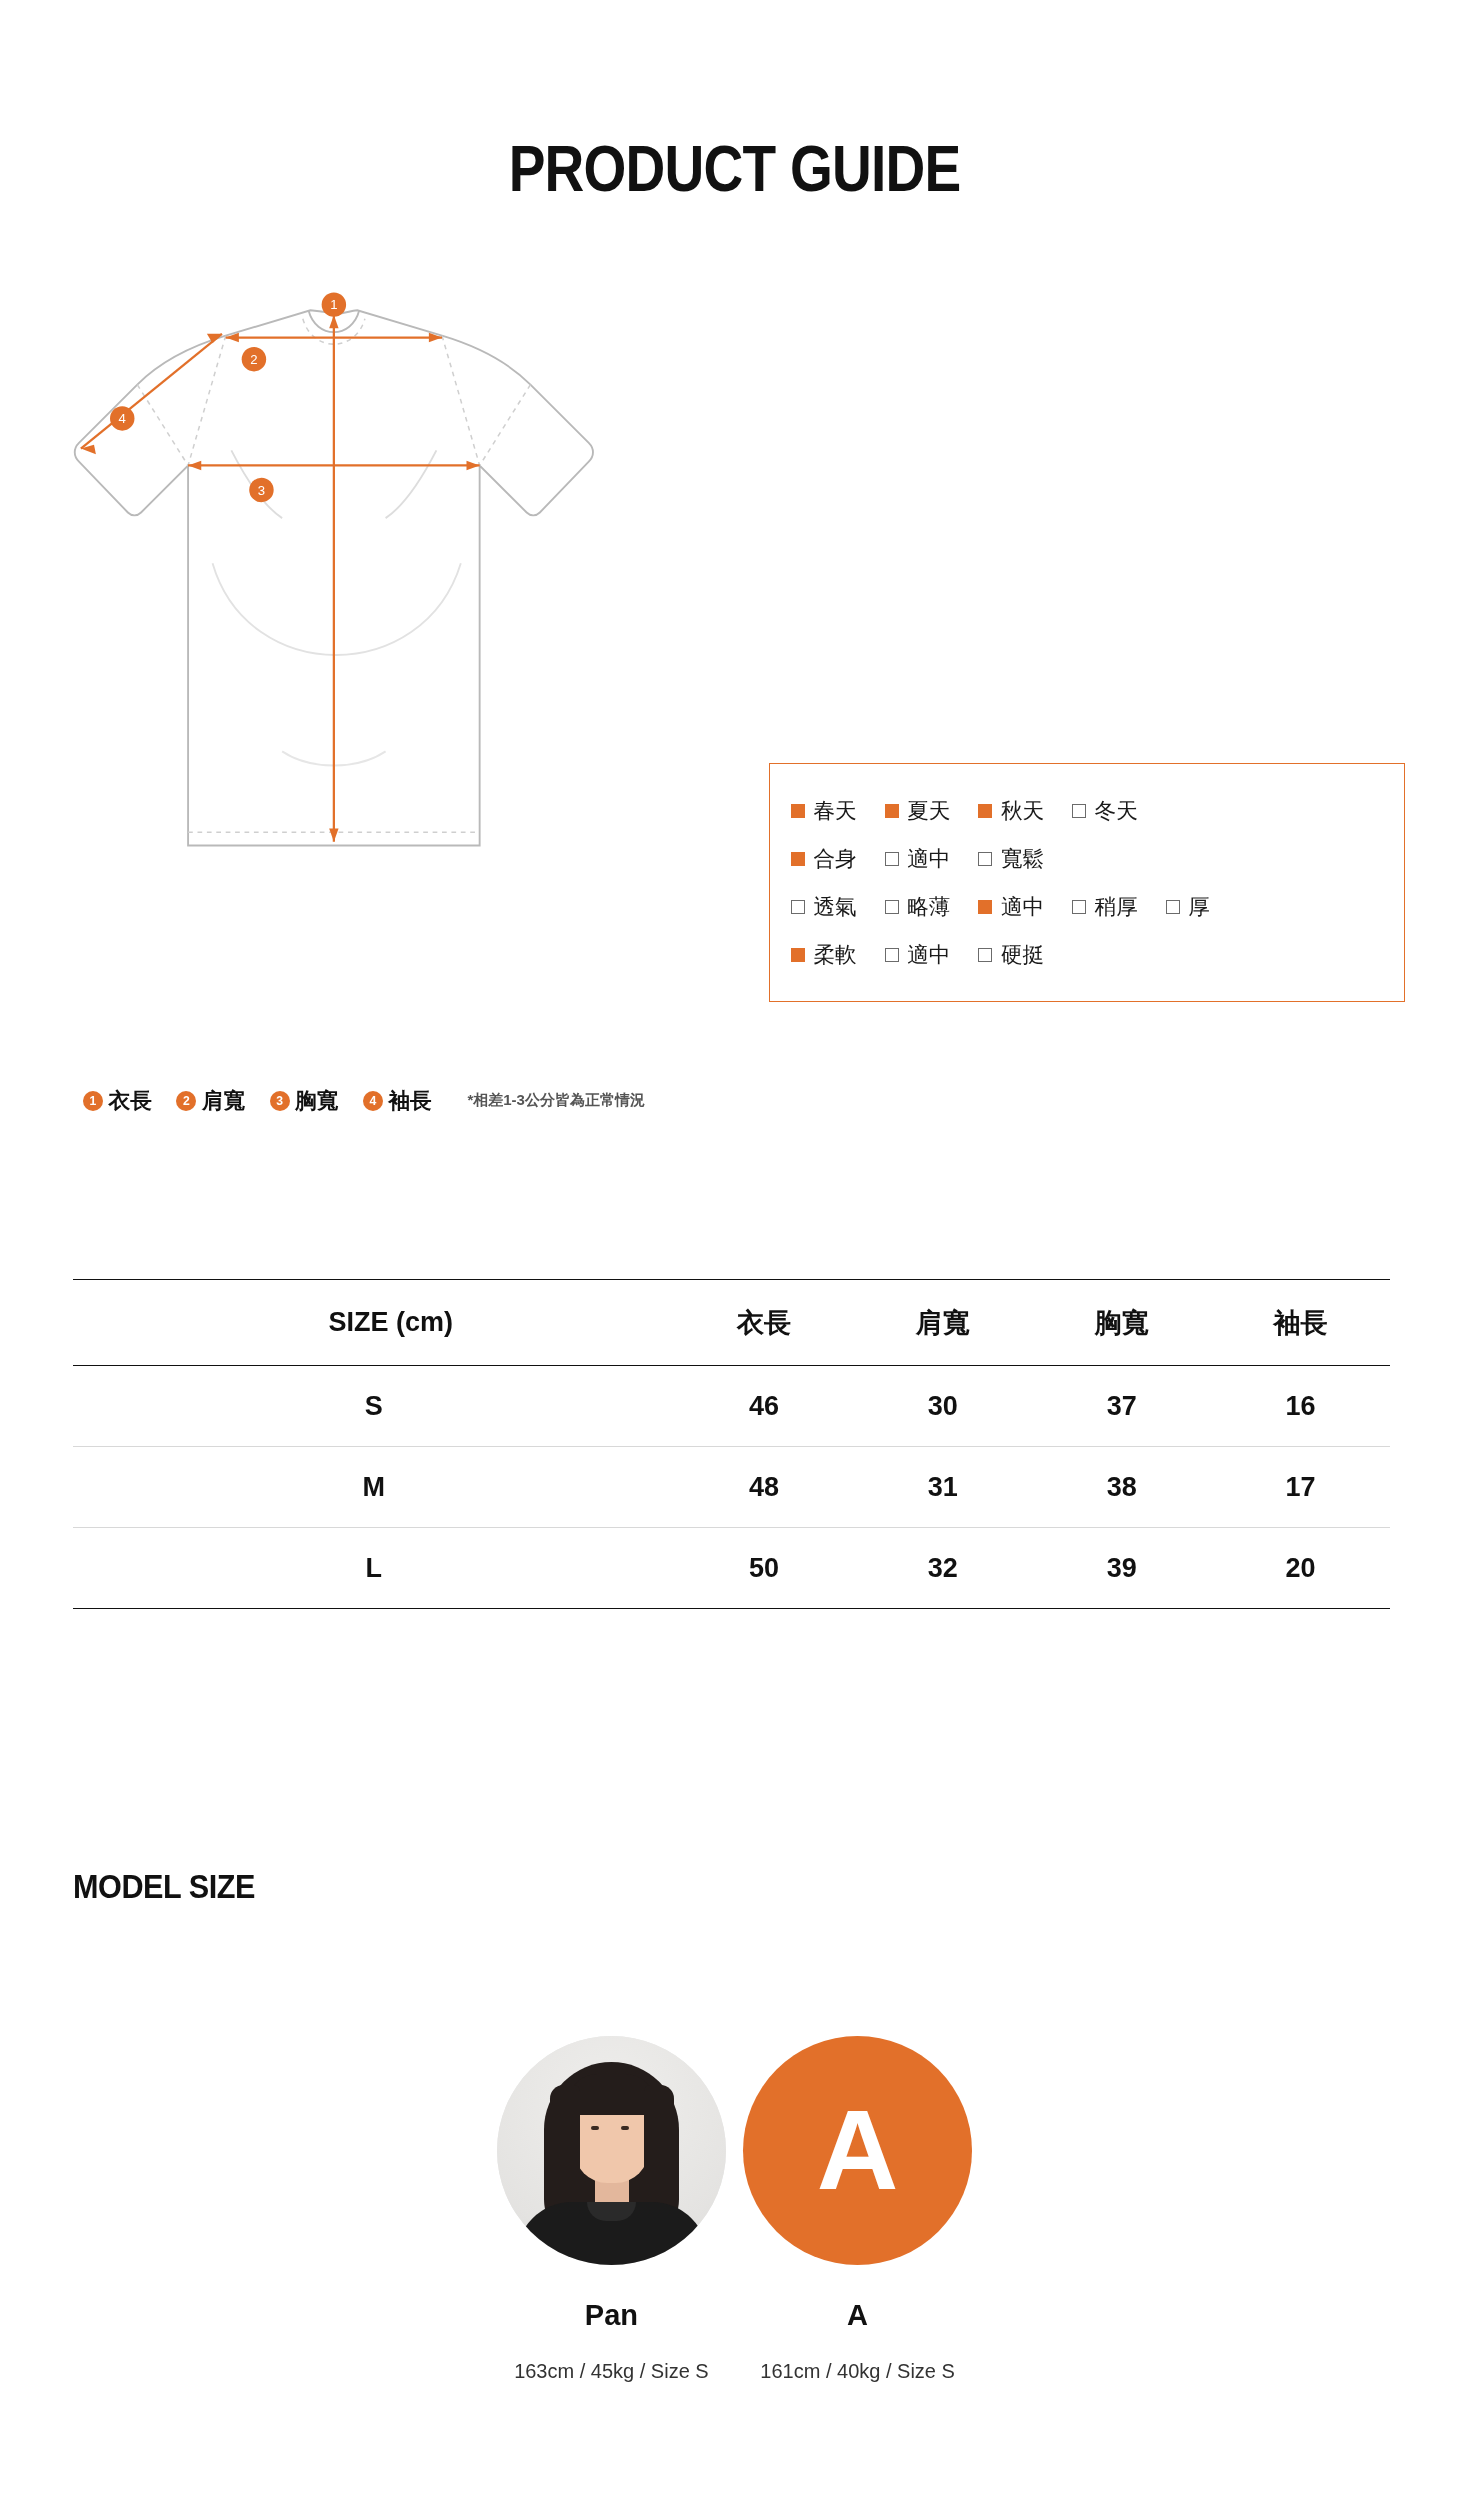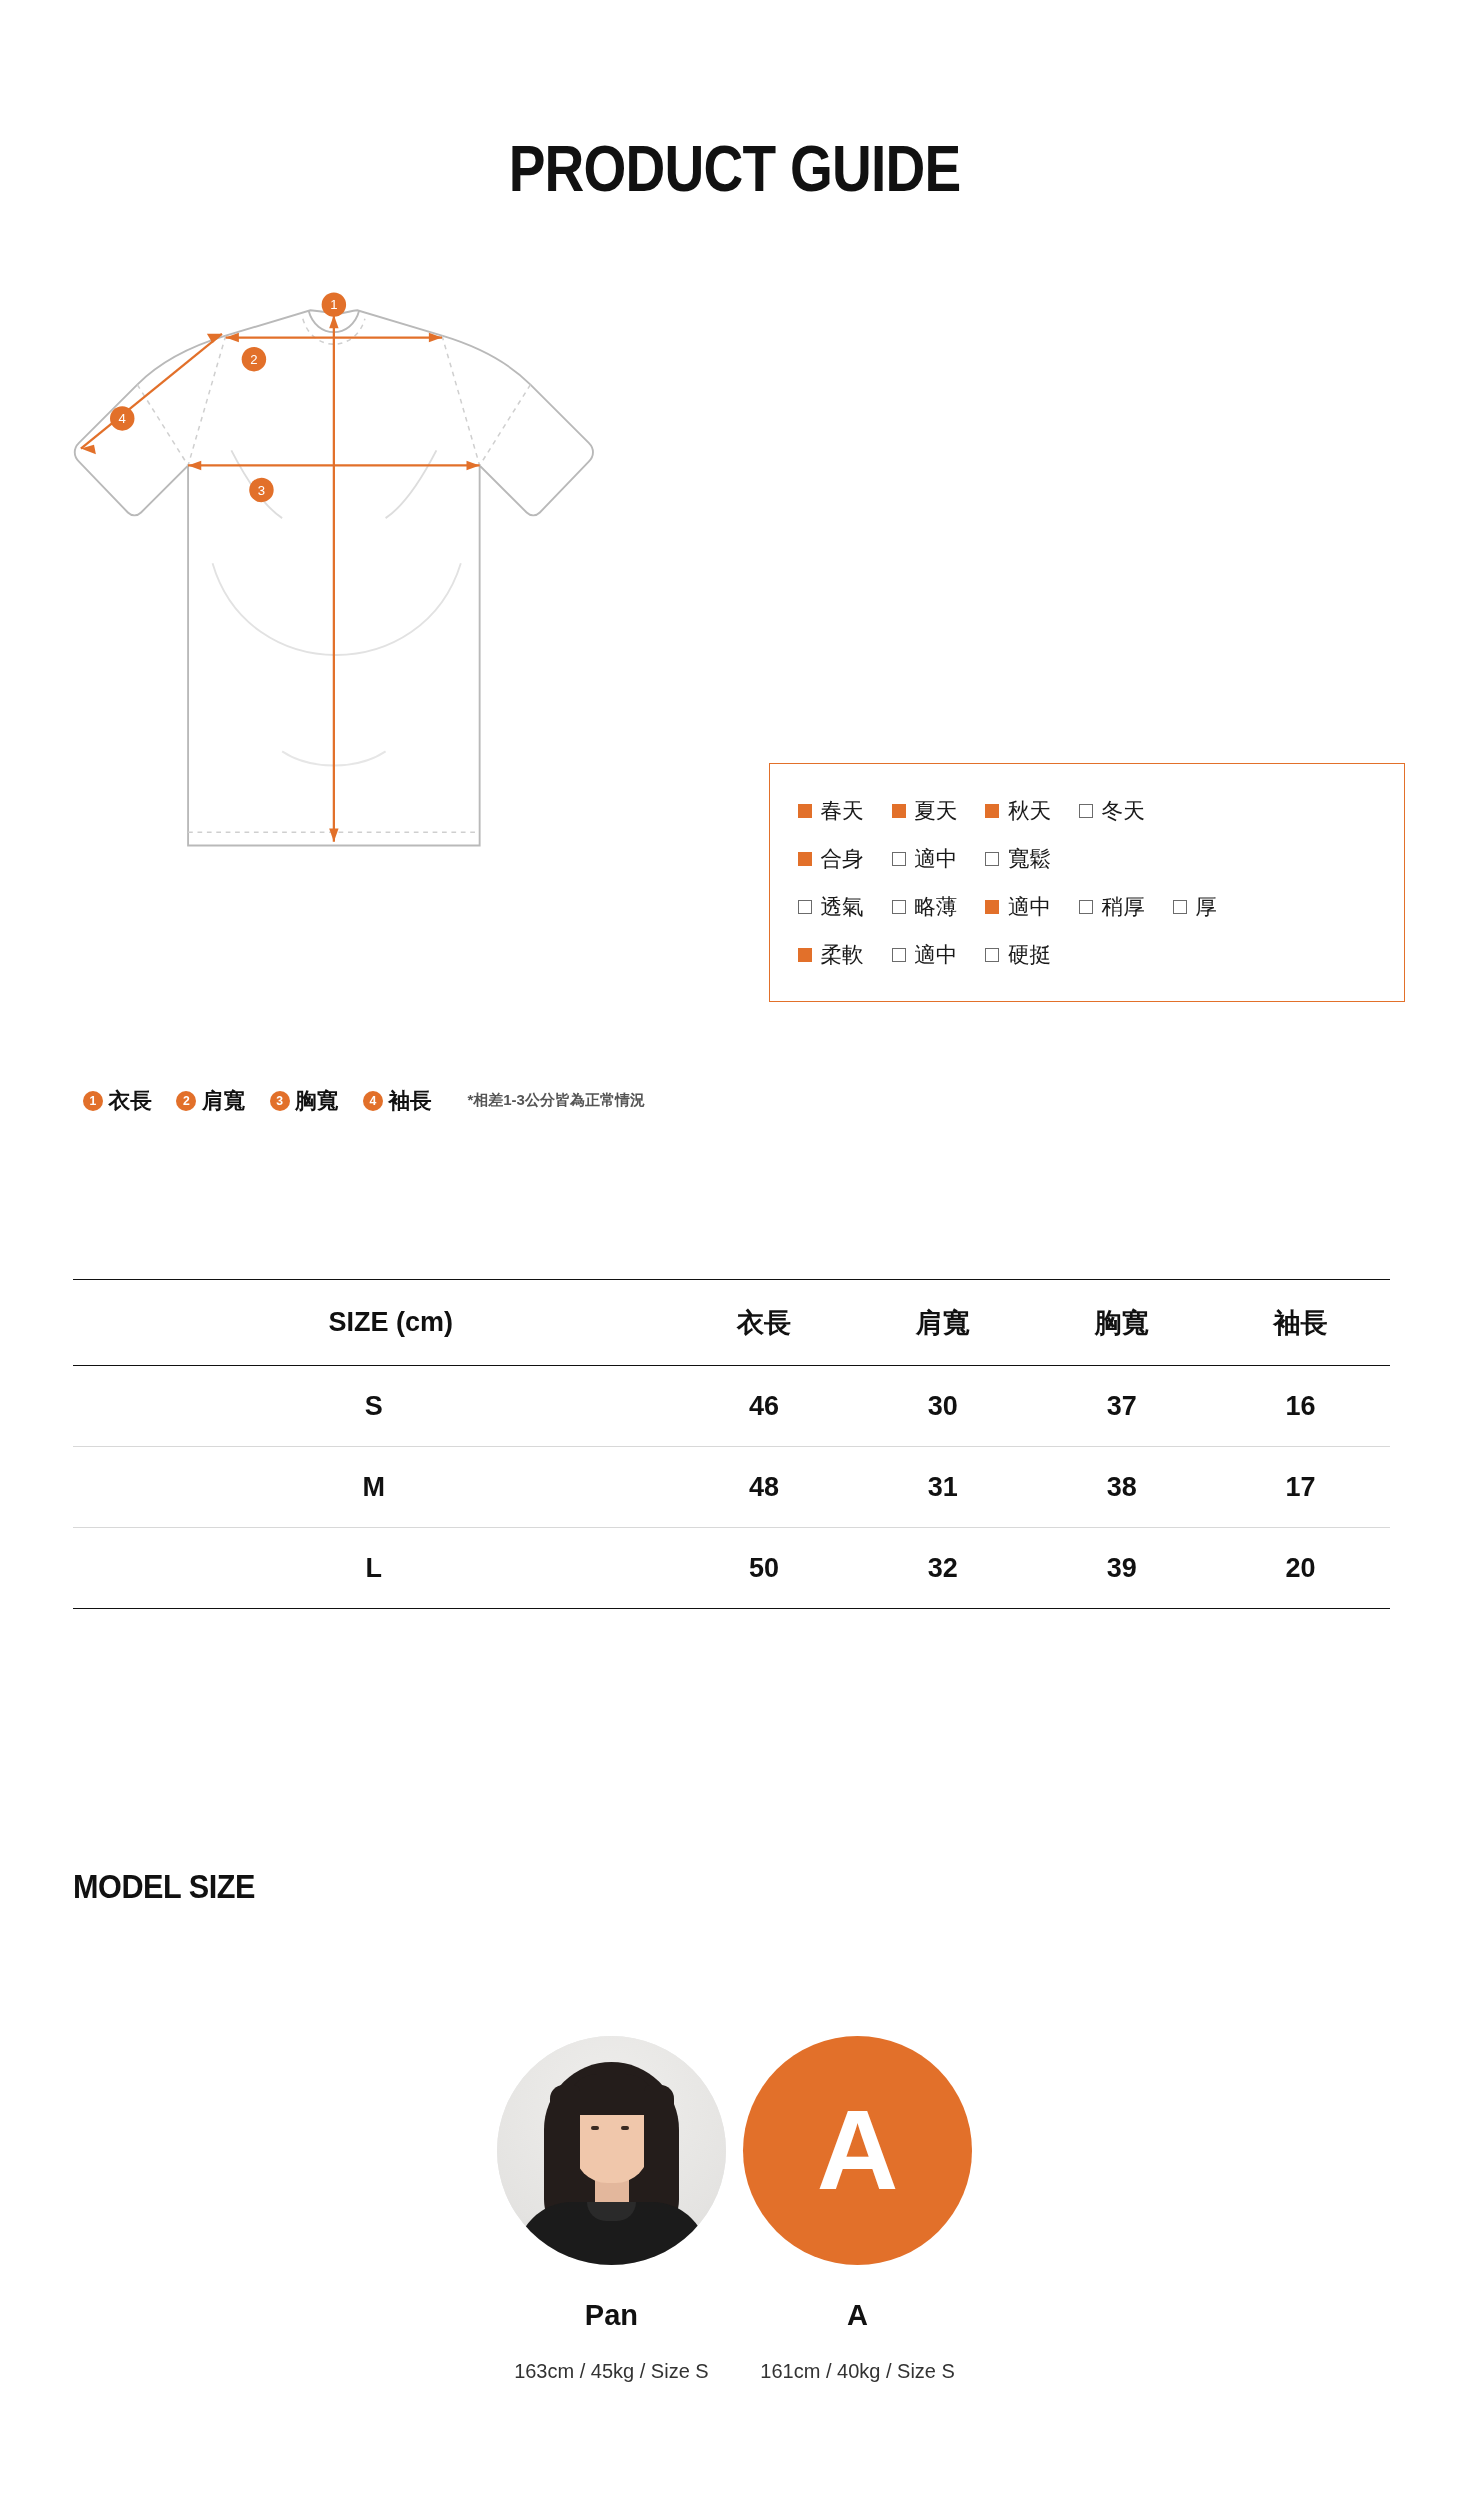--- a/index.html
+++ b/index.html
@@ -45,21 +45,21 @@
     top: 0;
   }
 
   
   .attr-box {
     position: absolute;
     left: 769px;
     top: 482px;
     width: 636px;
     border: 1.9px solid #E2702A;
-    padding: 32px 41px 32px 28px;
+    padding: 32px 41px 32px 21px;
   }
   .attr-row {
     display: flex;
     align-items: center;
     margin-bottom: 19px;
     white-space: nowrap;
   }
   .attr-row:last-child { margin-bottom: 0; }
   .attr-item {
     display: flex;

